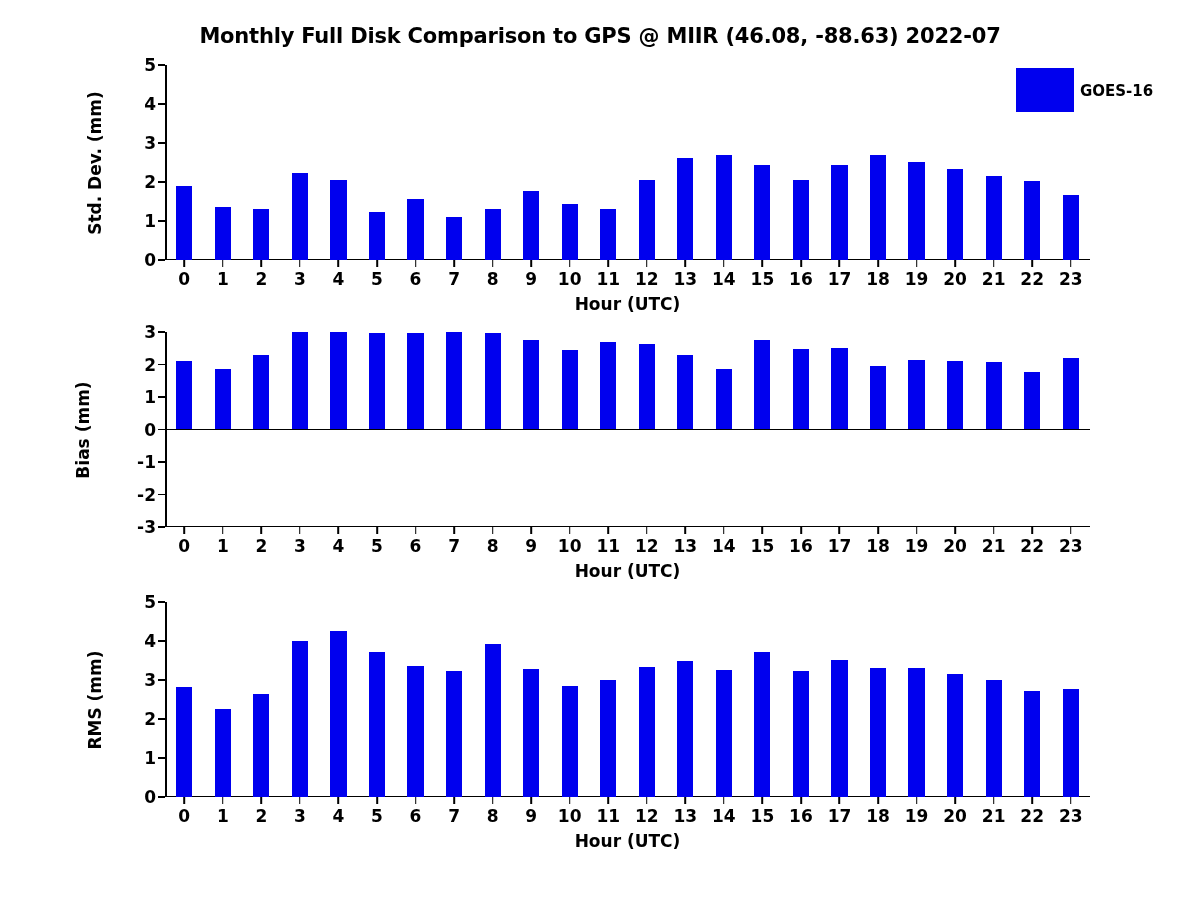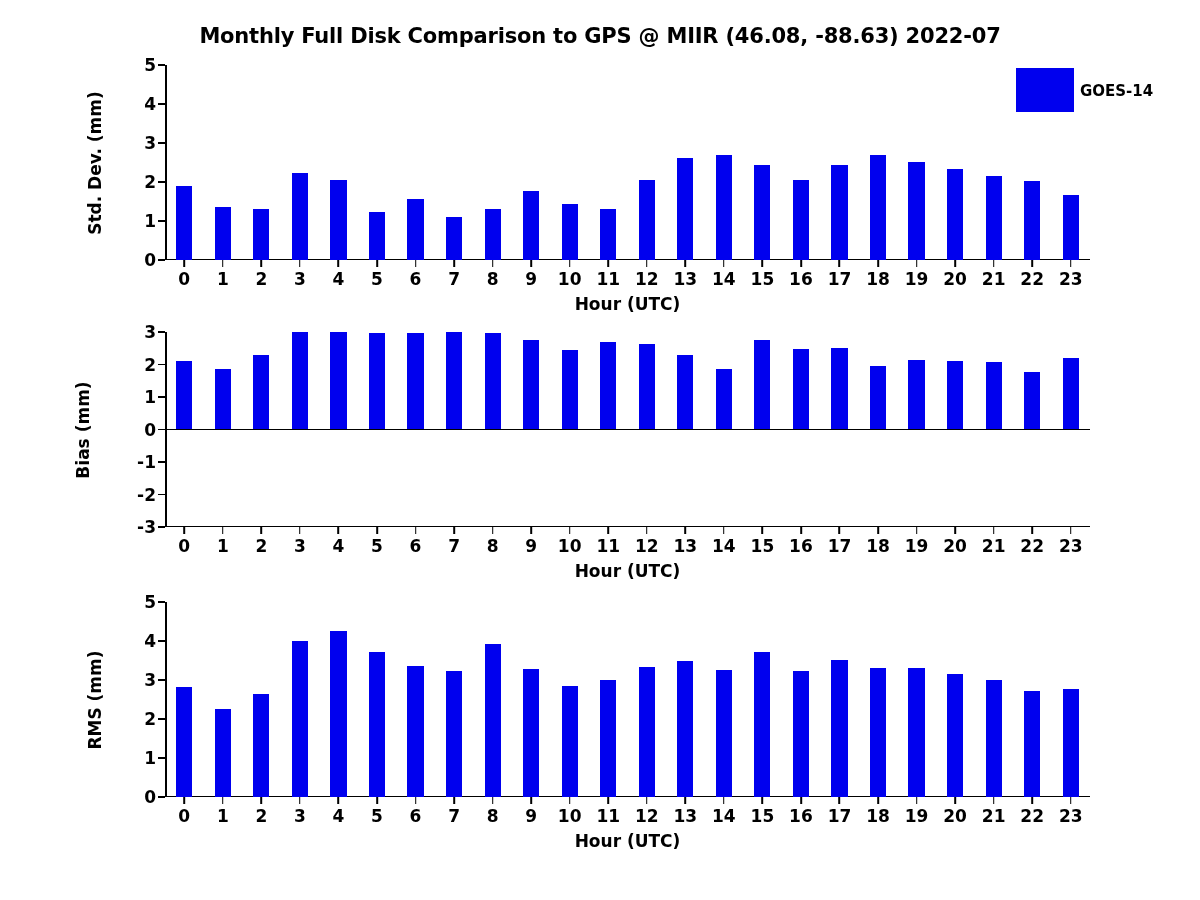--- a/index.html
+++ b/index.html
@@ -223,21 +223,21 @@
       <div class="xtick-mark" style="left: 790.104px;"></div>
       <div class="xtick" style="left: 828.646px;">21</div>
       <div class="xtick-mark" style="left: 828.646px;"></div>
       <div class="xtick" style="left: 867.188px;">22</div>
       <div class="xtick-mark" style="left: 867.188px;"></div>
       <div class="xtick" style="left: 905.729px;">23</div>
       <div class="xtick-mark" style="left: 905.729px;"></div>
     </div>
 
   <div class="legend-swatch" style="left:1016px; top:68px; width:56px; height:42px;"></div>
-  <div class="legend-label" style="left:1080px; top:82px;">GOES-14</div>
+  <div class="legend-label" style="left:1080px; top:82px;">GOES-16</div>
 
   <div class="panel" id="panel-1" style="left:165px; top:332px; width:925px; height:195px;">
     <div class="plot-area"></div>
     <div class="axis-line-left"></div>
     <div class="bars" id="bars-1">
         <div class="bar" title="0: 2.1" style="left: 11.1771px; top: 29.25px; width: 16.1875px; height: 68.25px; background: rgb(0, 0, 238);"></div>
         <div class="bar" title="1: 1.87" style="left: 49.7188px; top: 36.725px; width: 16.1875px; height: 60.775px; background: rgb(0, 0, 238);"></div>
         <div class="bar" title="2: 2.3" style="left: 88.2604px; top: 22.75px; width: 16.1875px; height: 74.75px; background: rgb(0, 0, 238);"></div>
         <div class="bar" title="3: 3" style="left: 126.802px; top: 0px; width: 16.1875px; height: 97.5px; background: rgb(0, 0, 238);"></div>
         <div class="bar" title="4: 3" style="left: 165.344px; top: 0px; width: 16.1875px; height: 97.5px; background: rgb(0, 0, 238);"></div>

